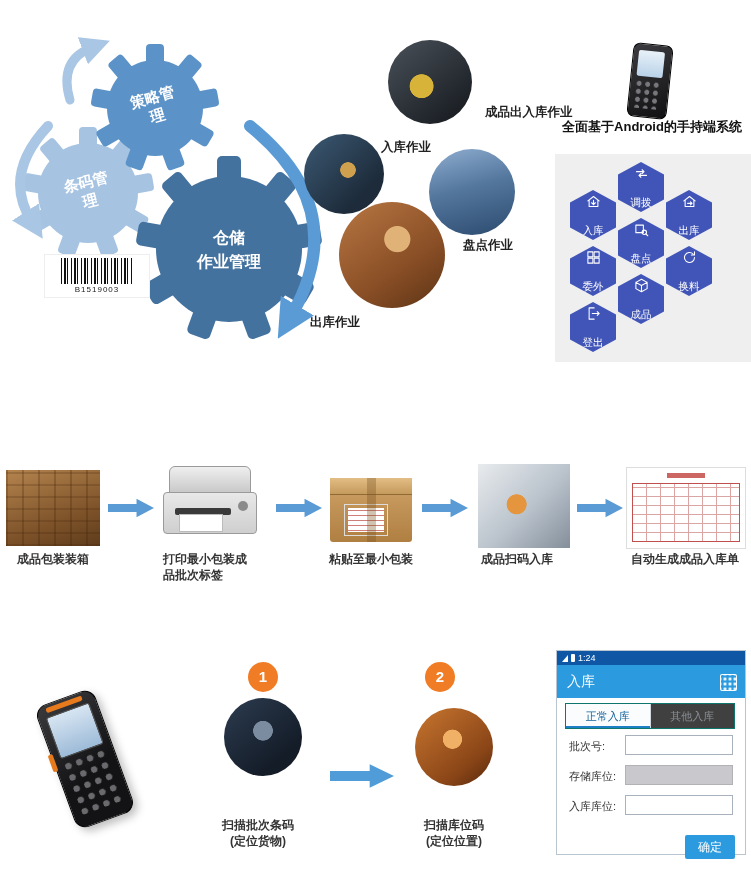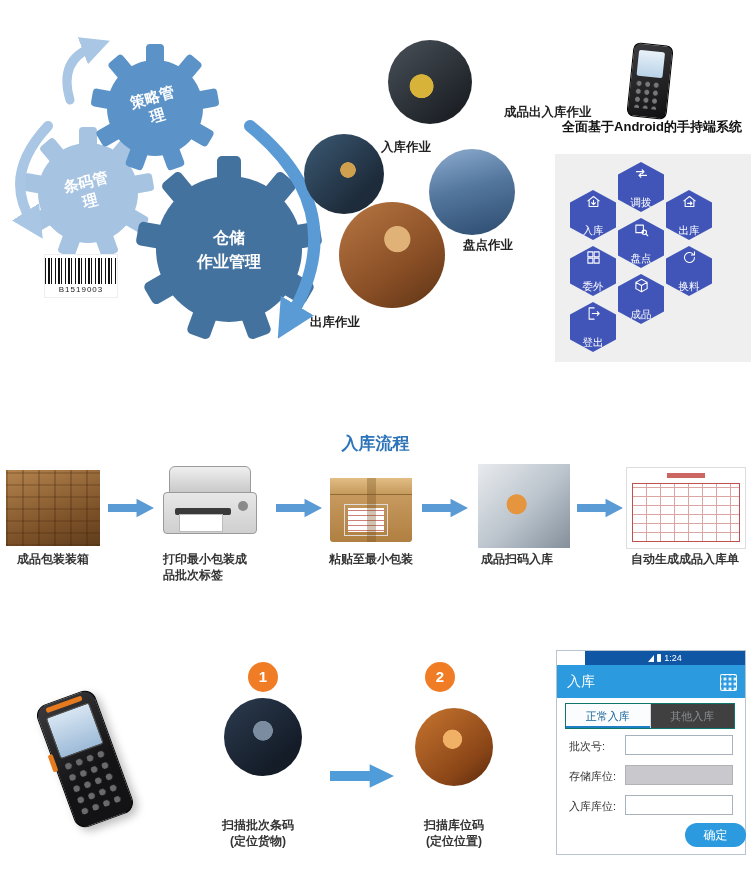--- a/index.html
+++ b/index.html
@@ -5,39 +5,39 @@
   html,body{margin:0;padding:0;background:#fff;}
   .page{position:relative;width:751px;height:874px;background:#fff;overflow:hidden;
         font-family:"Liberation Sans",sans-serif;color:#333;}
 
   
   .gear-label{position:absolute;color:#fff;font-weight:bold;text-align:center;line-height:1.25;}
   .gl-strategy{left:127px;top:88px;width:56px;font-size:15px;transform:rotate(-16deg);}
   .gl-barcode{left:60px;top:173px;width:56px;font-size:15px;transform:rotate(-14deg);}
   .gl-warehouse{left:184px;top:226px;width:90px;font-size:16px;line-height:1.5;}
 
-  .barcode-card{position:absolute;left:44px;top:254px;width:72px;background:#fff;border:1px solid #eee;padding:3px 0;}
+  .barcode-card{position:absolute;left:44px;top:254px;width:72px;background:#fff;border:1px solid #eee;padding:3px 16px;}
   .barcode-stripes{height:26px;background:repeating-linear-gradient(90deg,#111 0 1px,#fff 1px 3px,#111 3px 5px,#fff 5px 6px,#111 6px 7px,#fff 7px 10px);}
   .barcode-num{font-size:8px;letter-spacing:1px;text-align:center;color:#222;margin-top:1px;}
 
   .photo{position:absolute;border-radius:50%;}
   .photo-io{left:388px;top:40px;width:84px;height:84px;
     background:radial-gradient(circle at 40% 55%, #d8b33a 0 17%, rgba(216,179,58,0) 18%),
                linear-gradient(140deg,#4a5159,#23282e 70%,#15181c);}
   .photo-in{left:304px;top:134px;width:80px;height:80px;
     background:radial-gradient(circle at 55% 45%, #cfa14f 0 12%, rgba(0,0,0,0) 13%),
                linear-gradient(135deg,#3c5a74,#1d2b3a 75%);}
   .photo-cnt{left:429px;top:149px;width:86px;height:86px;
     background:linear-gradient(165deg,#8fadd0 0%,#54779e 45%,#2c4a6e 100%);}
   .photo-out{left:339px;top:202px;width:106px;height:106px;
     background:radial-gradient(circle at 55% 35%, #e0b277 0 14%, rgba(0,0,0,0) 15%),
                linear-gradient(145deg,#b87743,#8a4f26 60%,#5c3315);}
 
   .photo-caption{position:absolute;font-size:12.5px;font-weight:bold;color:#222;white-space:nowrap;}
-  .cap-io{left:504px;top:104px;}
+  .cap-io{left:485px;top:104px;}
   .cap-in{left:381px;top:139px;}
   .cap-cnt{left:463px;top:237px;}
   .cap-out{left:310px;top:314px;}
 
   .handheld{position:absolute;left:618px;top:44px;width:60px;height:76px;}
   .hh-body{position:absolute;left:12px;top:0;width:38px;height:72px;border:1px solid #000;border-radius:7px;
            background:linear-gradient(150deg,#3c3c40,#101012);transform:rotate(6deg);}
   .hh-screen{position:absolute;left:5px;top:6px;width:26px;height:26px;border-radius:2px;
              background:linear-gradient(#e8f1f8,#b9d2e8);}
   .hh-keys{position:absolute;left:5px;top:36px;width:26px;height:28px;
@@ -125,38 +125,38 @@
                linear-gradient(140deg,#c8762f,#8a4517 70%,#55280c);}
 
   .barrow{position:absolute;left:330px;top:762px;width:64px;height:28px;background:#4f9cd9;
           clip-path:polygon(0 32%,62% 32%,62% 8%,100% 50%,62% 92%,62% 68%,0 68%);}
 
   .blabel{position:absolute;top:818px;font-size:12px;font-weight:bold;color:#333;text-align:center;line-height:1.3;}
   .bl1{left:212px;width:92px;} .bl2{left:409px;width:90px;}
 
   
   .app{position:absolute;left:556px;top:650px;width:188px;height:203px;background:#fff;border:1px solid #b8c4cf;}
-  .app-status{height:14px;background:#0f57a5;display:flex;justify-content:center;align-items:center;gap:3px;
-              padding:0 5px;color:#fff;font-size:9px;line-height:14px;margin-left:28px;}
+  .app-status{height:14px;background:#0f57a5;display:flex;justify-content:flex-start;align-items:center;gap:3px;
+              padding:0 5px;color:#fff;font-size:9px;line-height:14px;}
   .sig-icon{width:0;height:0;border-left:6px solid transparent;border-bottom:7px solid #fff;}
   .bat-icon{width:4px;height:8px;background:#fff;border-radius:1px;}
   .app-title{height:33px;background:#2b9ade;color:#fff;font-size:14px;line-height:33px;padding-left:10px;position:relative;}
   .apps-icon{position:absolute;right:8px;top:9px;width:15px;height:15px;border:1px solid rgba(255,255,255,.95);border-radius:2px;
              background-image:radial-gradient(circle,#fff 1.2px,transparent 1.7px);background-size:5px 5px;background-position:1.5px 1.5px;}
   .app-tabs{position:absolute;left:8px;top:52px;width:170px;height:26px;display:flex;border:1px solid #0f766e;box-sizing:border-box;}
   .app-tab{flex:1;text-align:center;line-height:24px;font-size:11px;}
   .tab-active{color:#14649c;background:#fbfcfd;border-right:1px solid #d3d9df;box-shadow:inset 0 -2px 0 #1d7fc4;}
   .tab-inactive{color:#8a8f94;background:#404040;}
   .field-row{position:absolute;left:10px;width:168px;height:22px;}
   .fr1{top:84px;} .fr2{top:114px;} .fr3{top:144px;text-align:right;}
   .field-label{position:absolute;left:2px;font-size:11px;color:#333;line-height:22px;}
   .field-input{position:absolute;left:58px;top:0;width:108px;height:20px;background:#fff;border:1px solid #a8b2bc;box-sizing:border-box;}
   .field-input.gray{background:#c9c9cd;border-color:#b2b2b6;}
-  .app-confirm{position:absolute;left:128px;top:172px;width:61px;height:24px;background:#2b9ade;color:#fff;
-               font-size:12px;text-align:center;line-height:24px;border-radius:12px;}
+  .app-confirm{position:absolute;left:128px;top:184px;width:50px;height:24px;background:#2b9ade;color:#fff;
+               font-size:12px;text-align:center;line-height:24px;border-radius:2px;}
 </style>
 </head>
 <body>
 
 <div class="page">
 
   <svg width="751" height="380" style="position:absolute;left:0;top:0">
     <defs>
       <marker id="mLight" markerUnits="strokeWidth" markerWidth="3.2" markerHeight="3.2" refX="1.2" refY="1.6" orient="auto">
         <path d="M0 0 L3.2 1.6 L0 3.2 Z" fill="#a9c6e4"></path>
@@ -289,21 +289,20 @@
       <div class="hex-label">成品</div>
     </div>
     <div class="hex" style="left:15px;top:148px">
       <svg class="hexicon" viewBox="0 0 24 24">
           <path d="M13 3H5v18h8M10 12h11m-3-3 3 3-3 3"></path>
         </svg>
       <div class="hex-label">登出</div>
     </div>
   </div>
 
-  <div class="flow-title">入库流程</div>
 
   <div class="fphoto1"></div>
   <div class="flow-arrow fa fa1"></div>
   <div class="printer">
     <div class="printer-top"></div>
     <div class="printer-body"></div>
     <div class="printer-slot"></div>
     <div class="printer-paper"></div>
   </div>
   <div class="flow-arrow fa fa2"></div>

